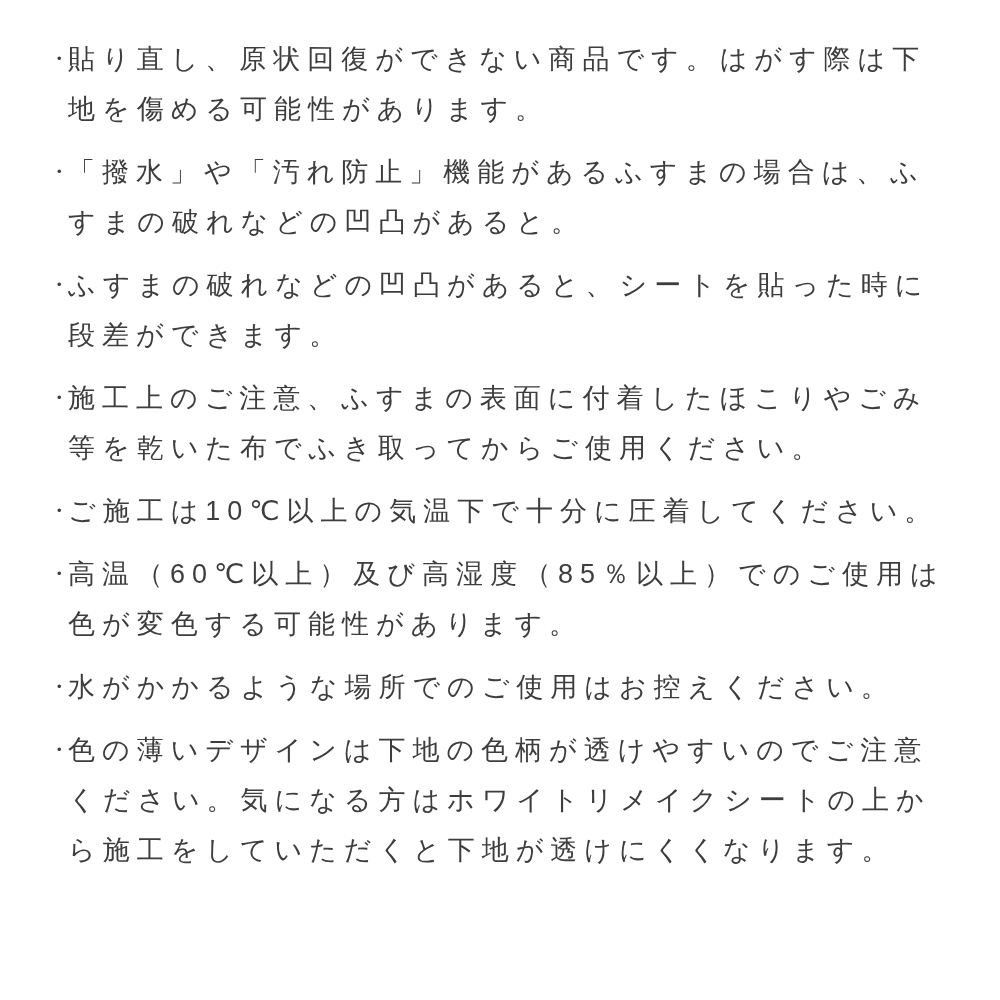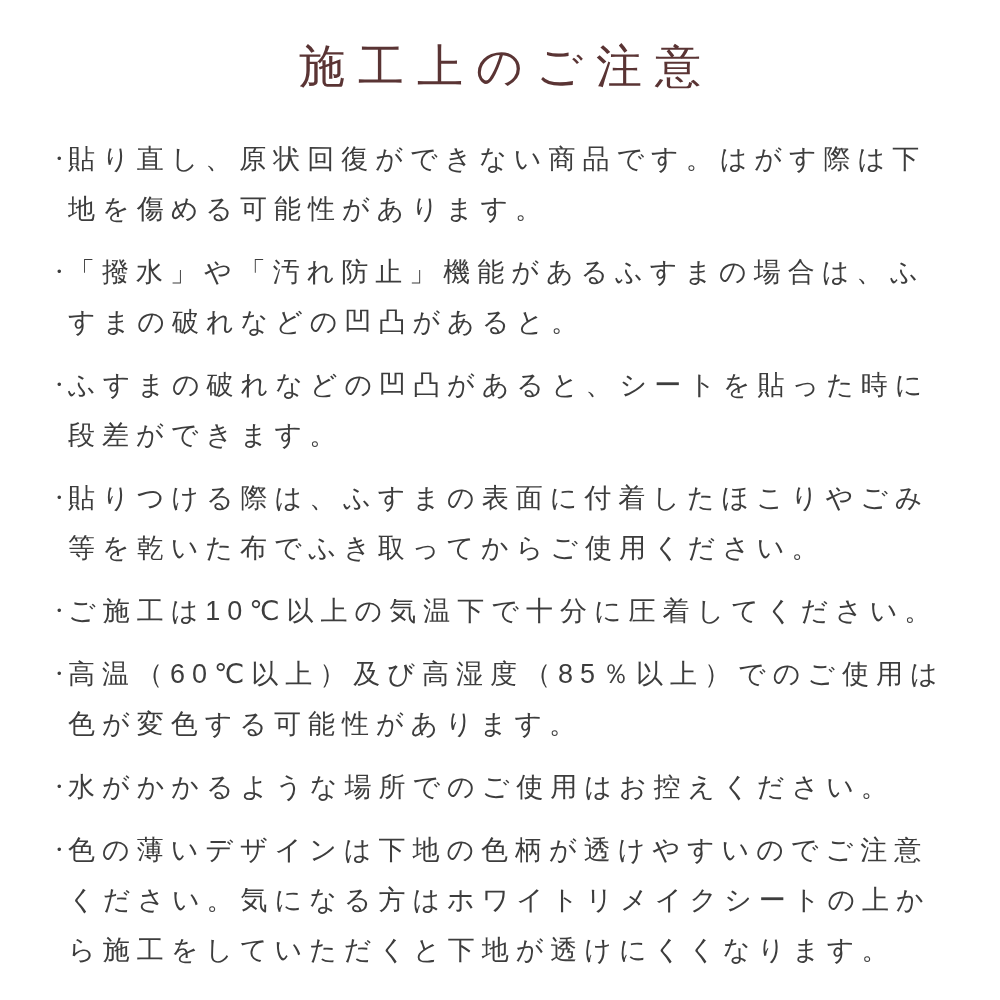--- a/index.html
+++ b/index.html
@@ -56,42 +56,41 @@
   }
   .notice-text{
     flex:1 1 auto;
     min-width:0;
   }
 </style>
 </head>
 <body>
 
 <div class="page">
-  <h1 class="title">施工上のご注意</h1>
 
   <ul class="notices">
 
       <li class="notice">
         <span class="bullet">・</span>
         <span class="notice-text">貼り直し、原状回復ができない商品です。はがす際は下地を傷める可能性があります。</span>
       </li>
 
       <li class="notice">
         <span class="bullet">・</span>
         <span class="notice-text">「撥水」や「汚れ防止」機能があるふすまの場合は、ふすまの破れなどの凹凸があると。</span>
       </li>
 
       <li class="notice">
         <span class="bullet">・</span>
         <span class="notice-text">ふすまの破れなどの凹凸があると、シートを貼った時に段差ができます。</span>
       </li>
 
       <li class="notice">
         <span class="bullet">・</span>
-        <span class="notice-text">貼りつける際は、ふすまの表面に付着したほこりやごみ等を乾いた布でふき取ってからご使用ください。</span>
+        <span class="notice-text">施工上のご注意、ふすまの表面に付着したほこりやごみ等を乾いた布でふき取ってからご使用ください。</span>
       </li>
 
       <li class="notice">
         <span class="bullet">・</span>
         <span class="notice-text">ご施工は10℃以上の気温下で十分に圧着してください。</span>
       </li>
 
       <li class="notice">
         <span class="bullet">・</span>
         <span class="notice-text">高温（60℃以上）及び高湿度（85％以上）でのご使用は色が変色する可能性があります。</span>

